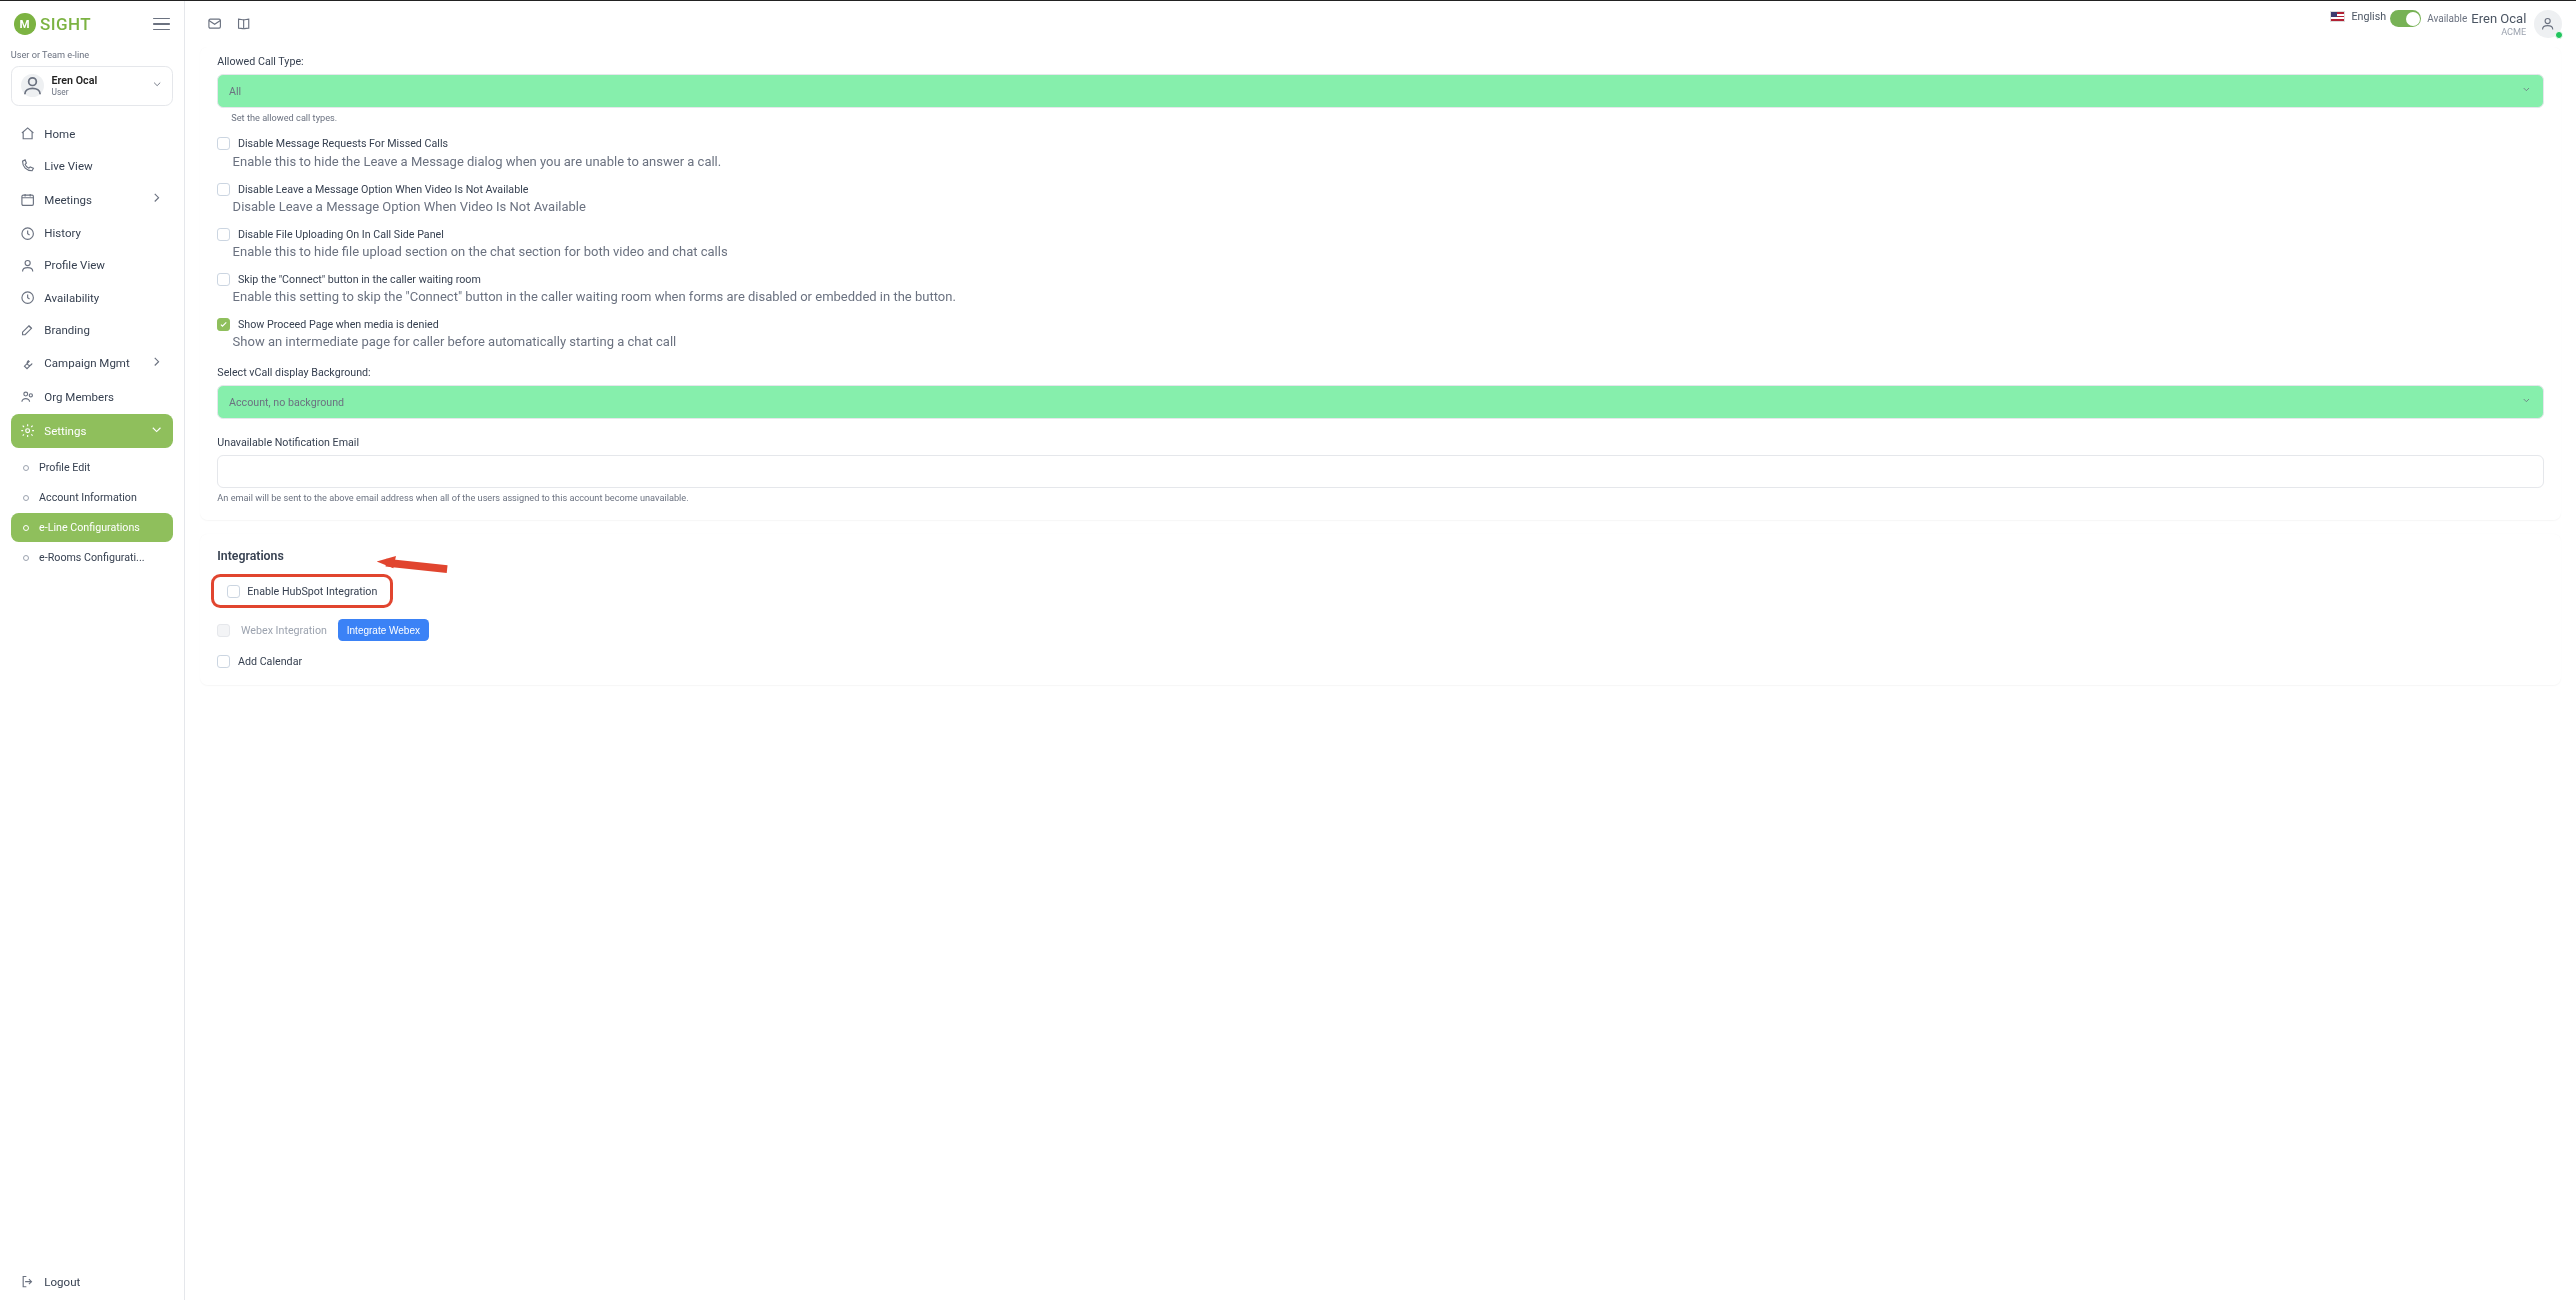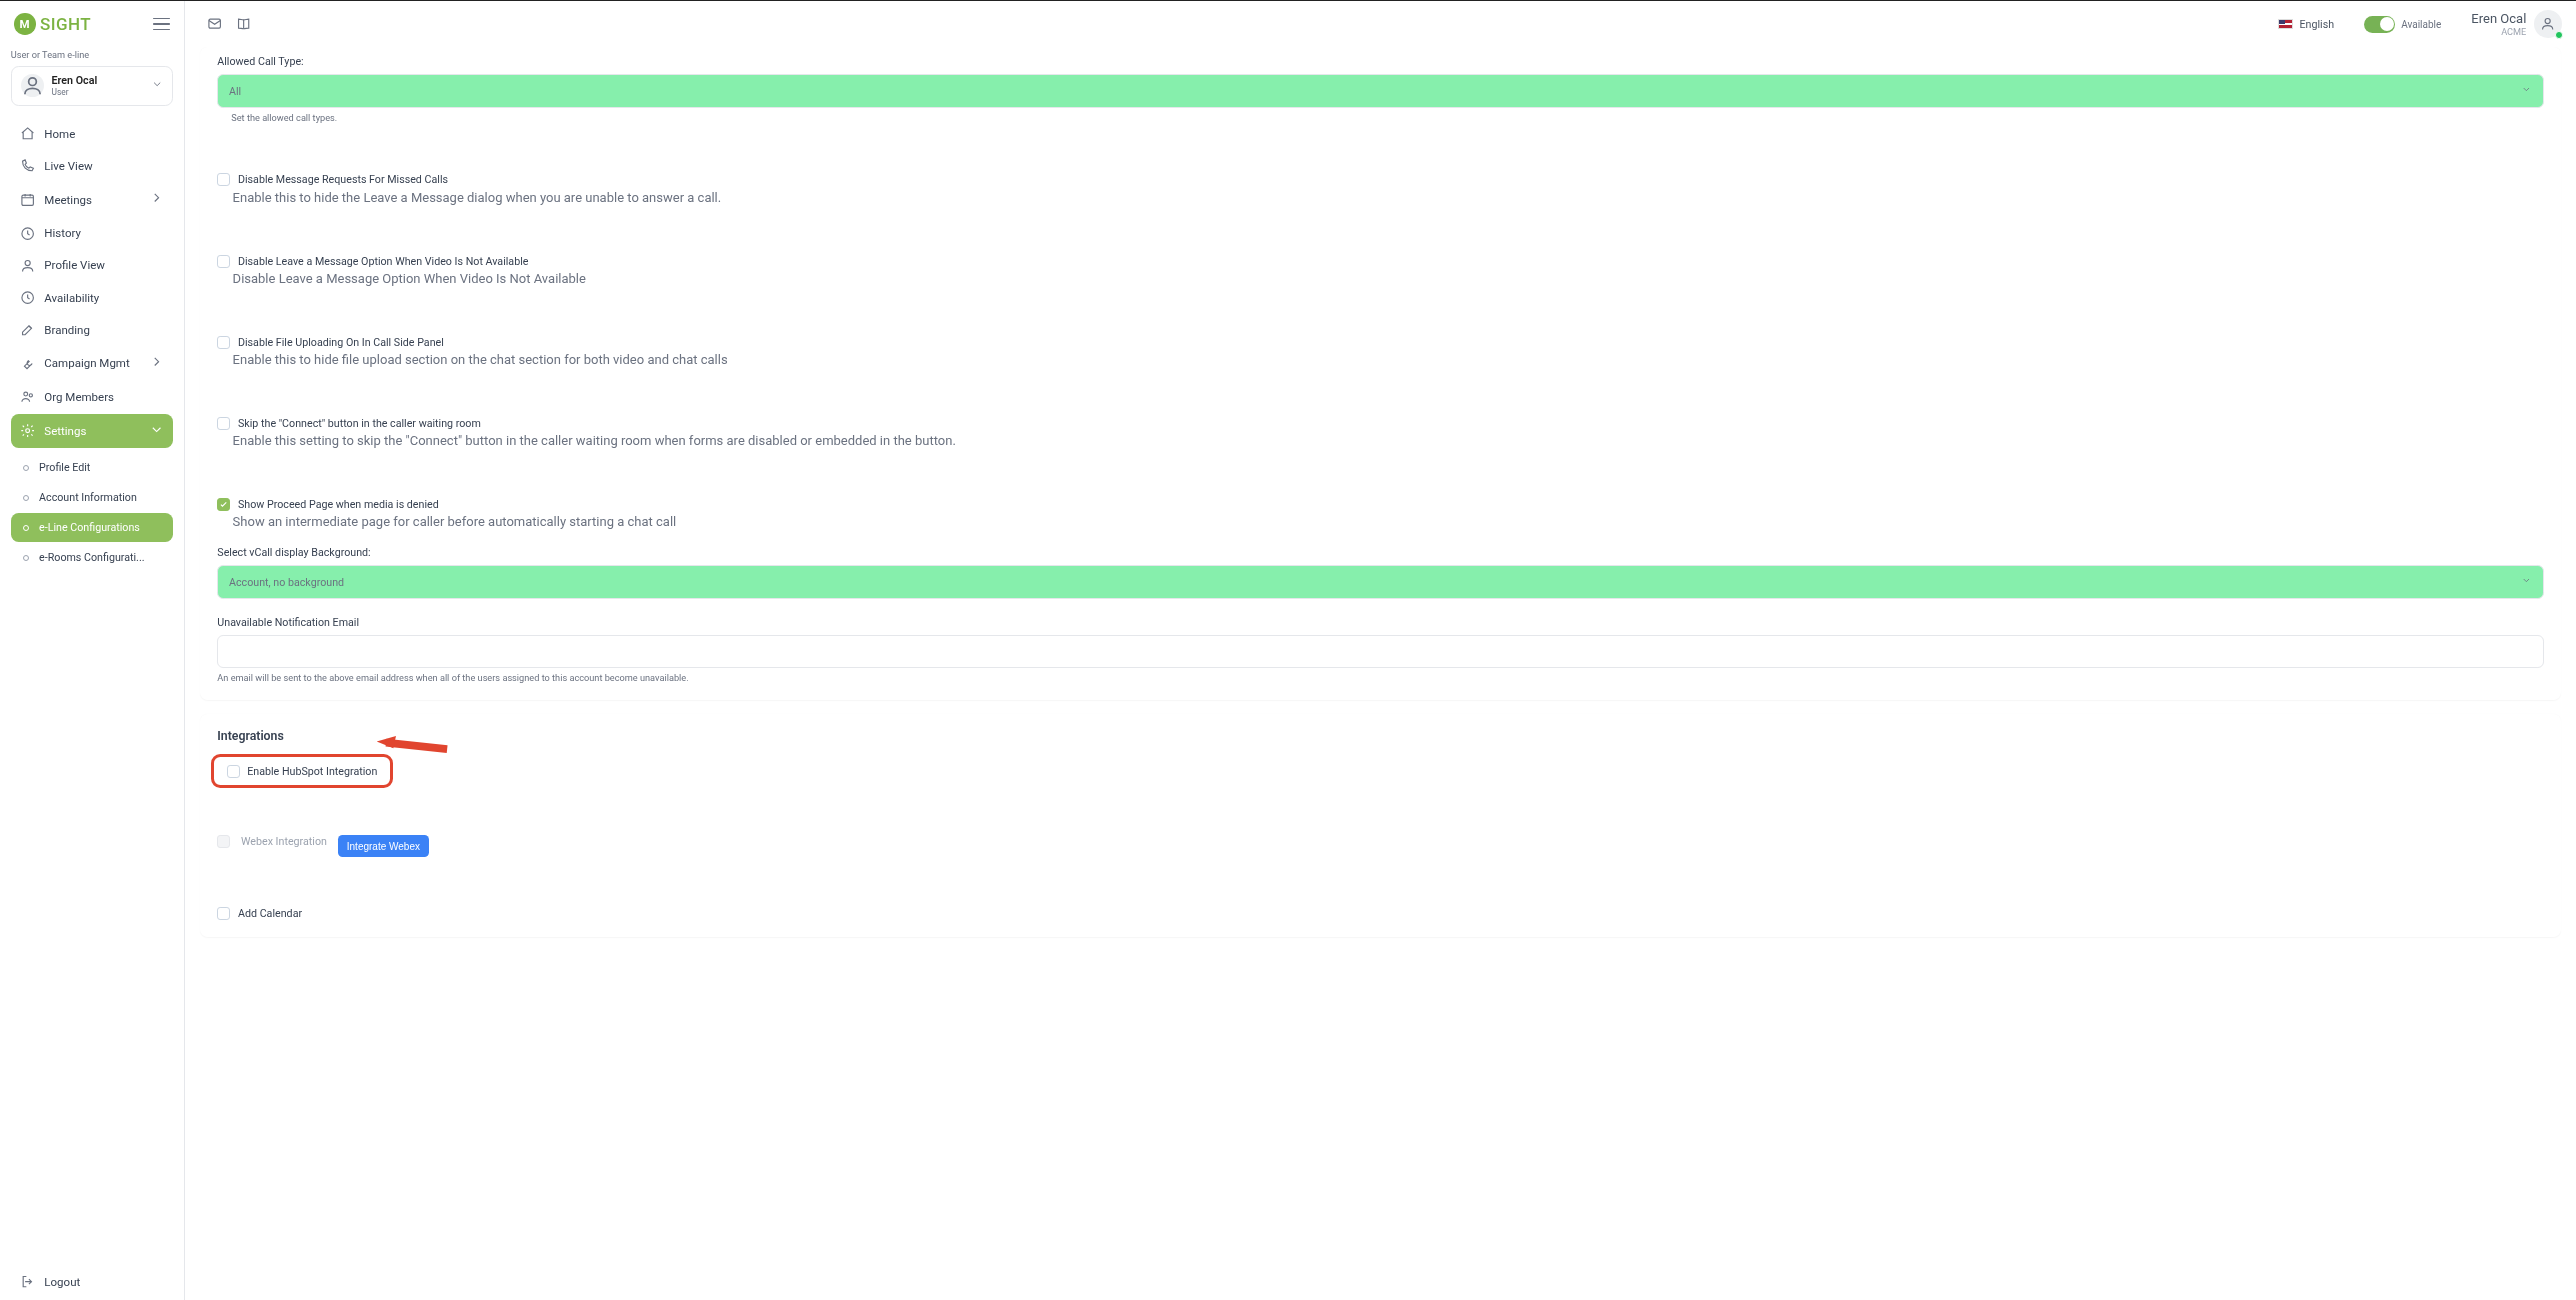--- a/index.html
+++ b/index.html
@@ -25,42 +25,42 @@
 .nav-item.active { background: #8fbf5c; color: #fff; }
 .nav-item.active svg, .nav-item.active .chev { stroke: #fff; color: #fff; }
 .subnav { display: flex; flex-direction: column; gap: 1.5px; padding: 3.1px 10.7px 6.1px 10.7px; }
 .subnav-item { display: flex; align-items: center; gap: 10px; padding: 7.7px 9.2px 7.7px 12.3px; border-radius: 7.7px; font-size: 10.7px; color: #374151; cursor: pointer; }
 .subnav-item .dot { width: 6.1px; height: 6.1px; border: 1.2px solid #9ca3af; border-radius: 50%; flex: 0 0 auto; }
 .subnav-item.active { background: #8fbf5c; color: #fff; }
 .subnav-item.active .dot { border-color: #fff; }
 
 .main { flex: 1; display: flex; flex-direction: column; min-width: 0; }
 .topbar { height: 46px; display: flex; align-items: center; gap: 14px; padding: 0 14px 0 21.5px; }
-.topbar .right { margin-left: auto; display: flex; align-items: center; gap: 30px; }
+.topbar .right { margin-left: auto; display: flex; align-items: flex-start; gap: 4px; }
 .icon-btn { color: #6b7280; cursor: pointer; display: inline-flex; }
 .lang { display: inline-flex; align-items: center; gap: 6.1px; color: #4b5563; font-size: 10.7px; cursor: pointer; }
 .flag { width: 15.3px; height: 10.7px; background: linear-gradient(to bottom,#b22234 0 7.7%,#fff 7.7% 15.4%,#b22234 15.4% 23%,#fff 23% 30.7%,#b22234 30.7% 38.4%,#fff 38.4% 46.1%,#b22234 46.1% 53.8%,#fff 53.8% 61.5%,#b22234 61.5% 69.2%,#fff 69.2% 76.9%,#b22234 76.9% 84.6%,#fff 84.6% 92.3%,#b22234 92.3% 100%); position: relative; border: 0.8px solid #ddd; }
 .flag::before { content:""; position:absolute; top:0; left:0; width:45%; height:53.8%; background:#3c3b6e; }
 .toggle { width: 31px; height: 17px; border-radius: 8.4px; background: #77b255; position: relative; cursor: pointer; }
 .toggle::after { content:""; position:absolute; width:14px; height:14px; background:#fff; border-radius:50%; top:1.5px; right:1.5px; }
 .avail-label { font-size: 10px; color: #6b7280; }
 .userbox { display: flex; align-items: center; gap: 7.7px; }
 .userbox .names { text-align: right; }
 .userbox .names .u { color: #4b5563; font-size: 13px; }
 .userbox .names .o { color: #9ca3af; font-size: 9.2px; }
 .avatar-md { width: 28px; height: 28px; border-radius: 50%; background: #eef0f2; display: inline-flex; align-items: center; justify-content: center; color: #6b7280; position: relative; }
 .presence { position: absolute; bottom: -0.8px; right: -0.8px; width: 7.7px; height: 7.7px; border-radius: 50%; background: #22c55e; border: 1.5px solid #fff; }
 
 .content { flex: 1; overflow: auto; padding: 0 15.3px 23px 15.3px; background: #fff; }
 .card { background: #fff; border-radius: 7.7px; box-shadow: 0 0.8px 1.5px rgba(0,0,0,0.04); padding: 0 17px 17px 17px; margin-bottom: 14px; }
 .field-label { font-size: 10.7px; color: #374151; margin: 3.1px 0 6.1px 0; }
 .select { width: 100%; border: 0.8px solid #e5e7eb; border-radius: 6.1px; padding: 9.2px 10.7px; font-size: 10.7px; color: #6b7280; display: flex; justify-content: space-between; align-items: flex-end; cursor: pointer; background: #86efac; }
 .hint { font-size: 9.2px; color: #6b7280; margin: 4.6px 0 0 14px; }
 .check-row { display: flex; flex-direction: column; margin-top: 14px; }
-.check-head { display: flex; gap: 7.7px; margin-top: 36px; }
+.check-head { display: flex; align-items: center; gap: 7.7px; }
 .checkbox { width: 13px; height: 13px; border: 1.2px solid #cbd5e1; border-radius: 3.1px; background: #fff; display: inline-flex; align-items: center; justify-content: center; flex: 0 0 auto; cursor: pointer; }
 .checkbox.checked { background: #8fbf5c; border-color: #8fbf5c; color: #fff; }
 .checkbox.disabled { background: #f3f4f6; border-color: #e5e7eb; }
 .check-label { font-size: 10.7px; color: #374151; }
 .check-label.disabled { color: #9ca3af; }
 .check-desc { font-size: 13px; color: #6b7280; margin: 3.1px 0 0 15.3px; }
 .text-input { width: 100%; border: 0.8px solid #e5e7eb; border-radius: 6.1px; padding: 9.2px 10.7px; font-size: 10.7px; background: #fff; }
 .section-title { font-size: 12.3px; font-weight: 600; color: #374151; margin-bottom: 10.7px; }
 .btn-primary { background: #3b82f6; color: #fff; border: none; border-radius: 4.6px; padding: 5.4px 9.2px; font-size: 10px; cursor: pointer; }
 .highlight-box { display: inline-flex; align-items: center; gap: 7.7px; padding: 7.7px 12.3px; border: 3.1px solid #e1452f; border-radius: 9.2px; margin-left: -6.1px; position: relative; }

